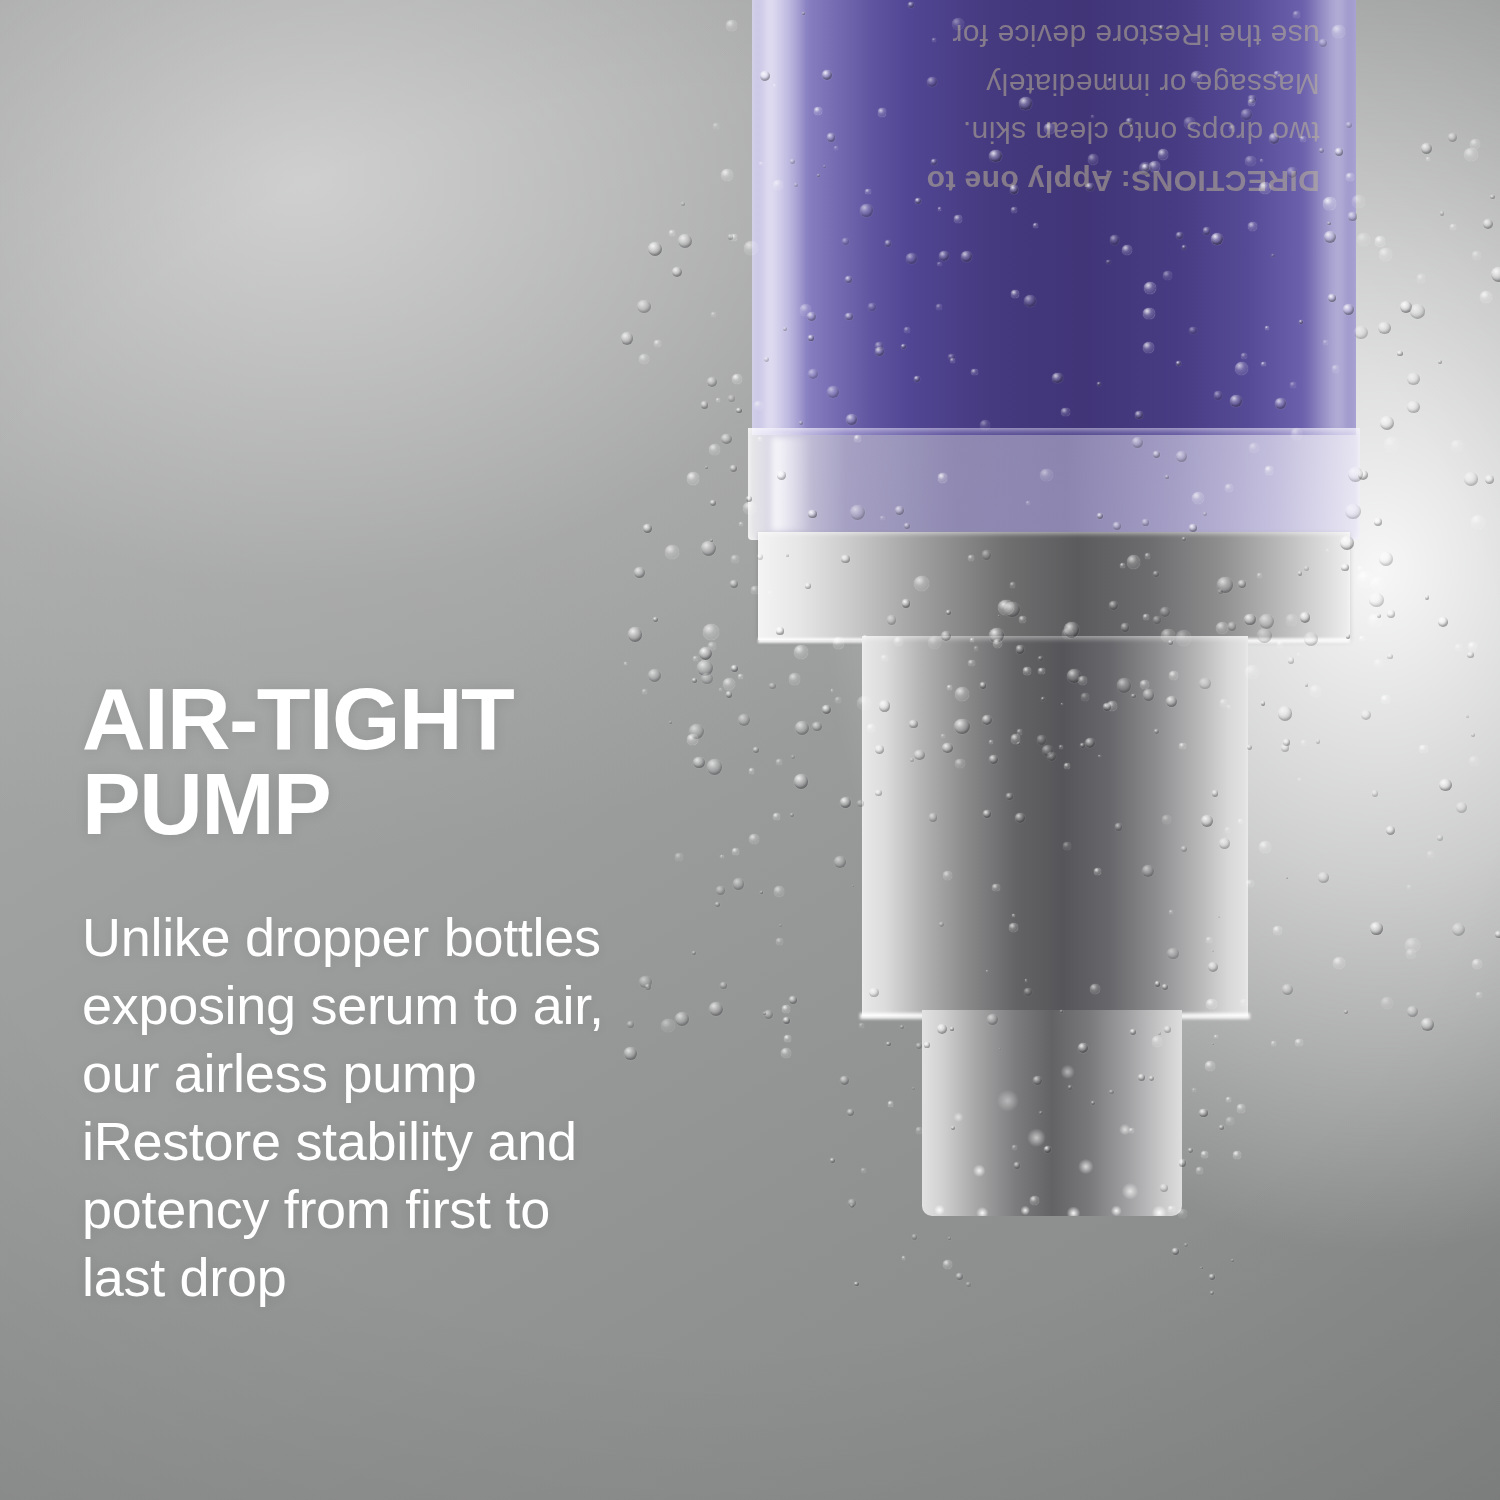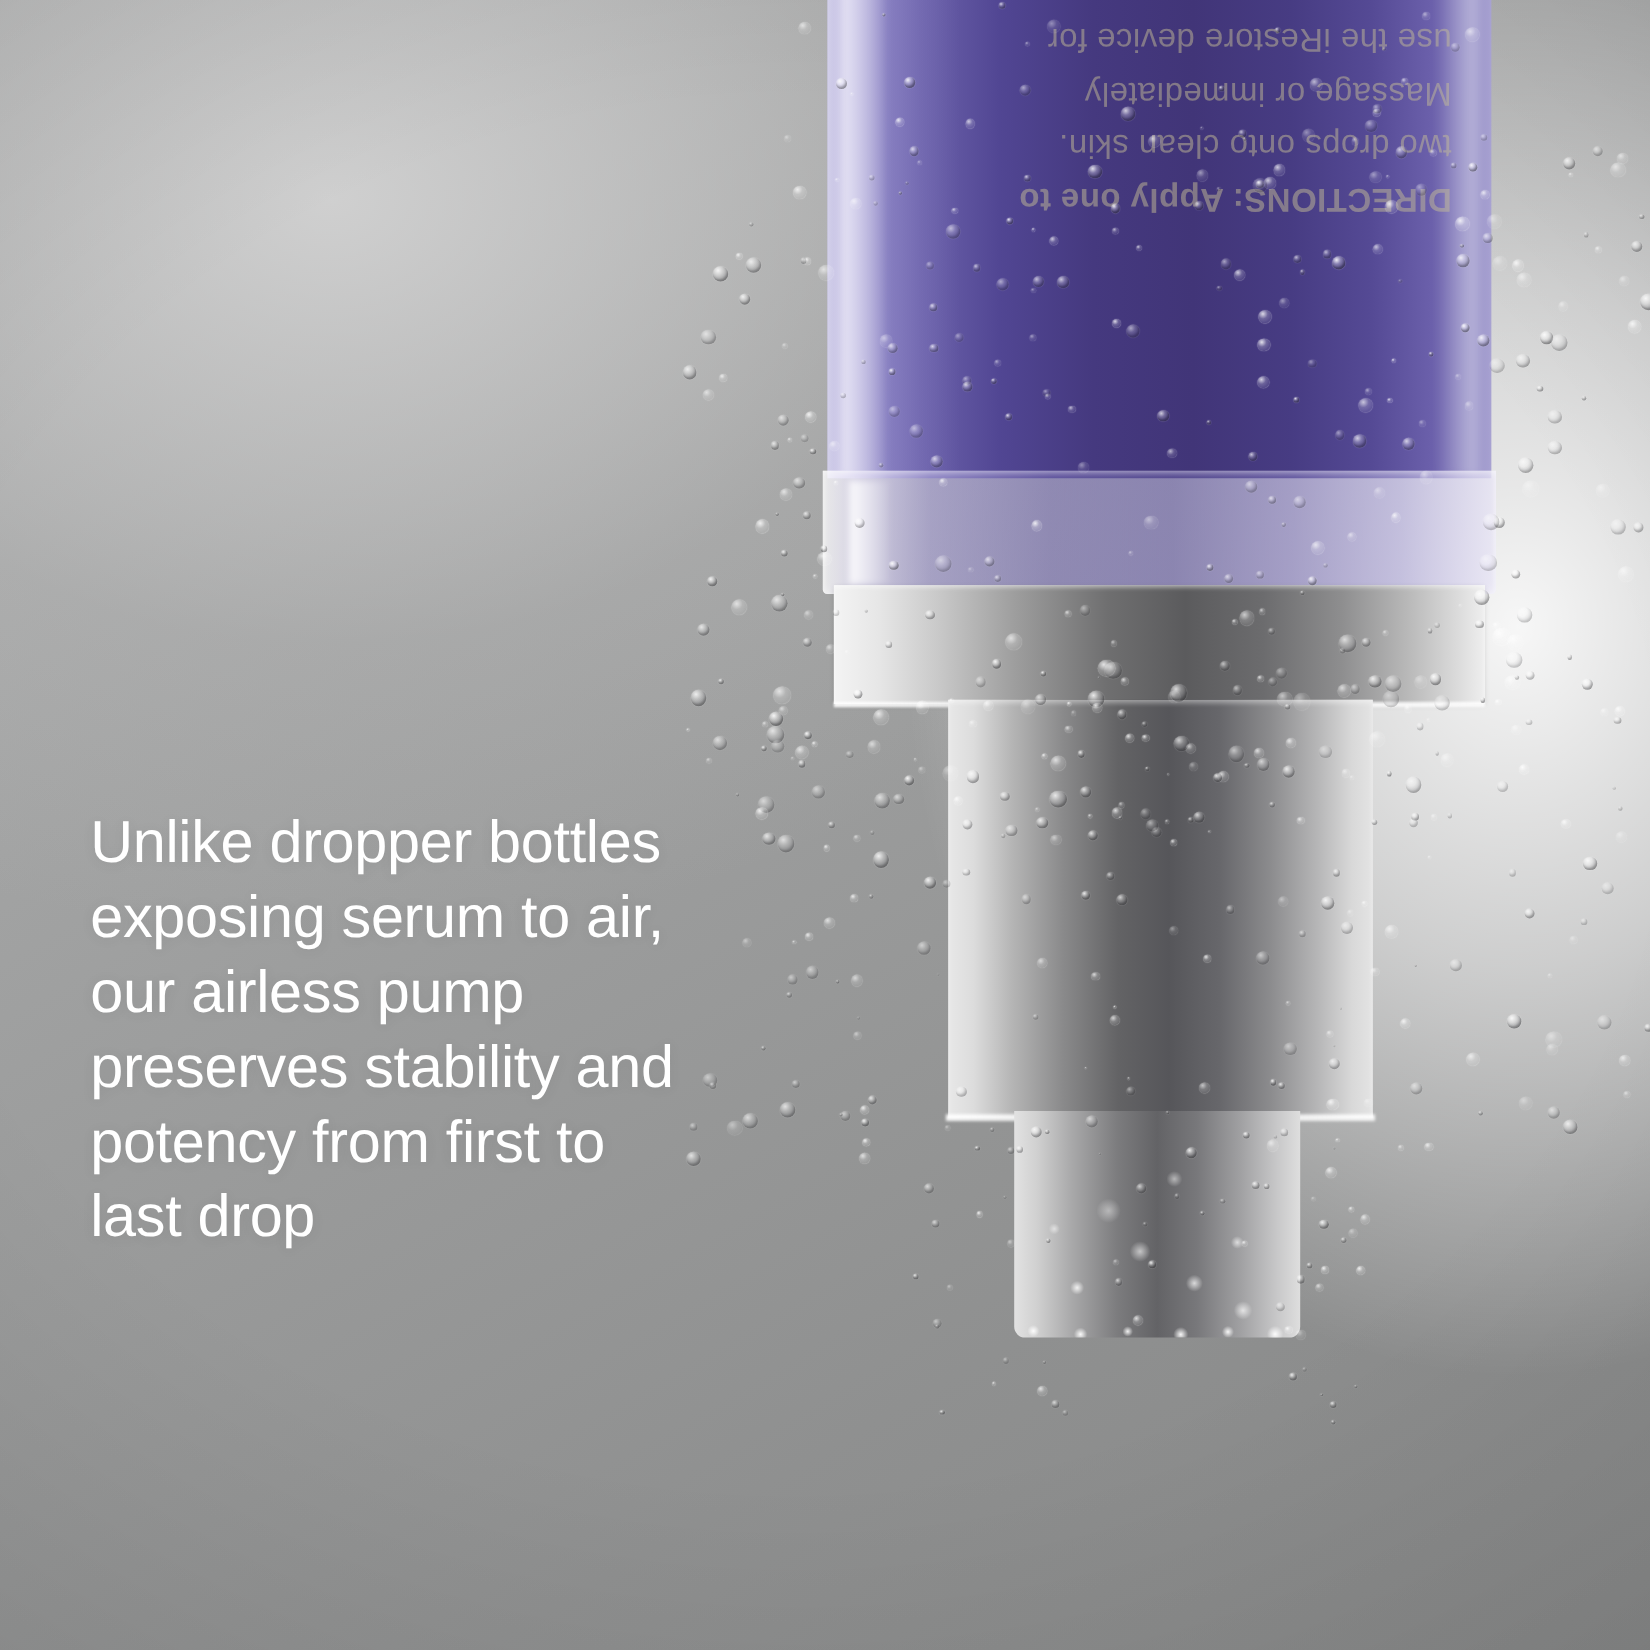--- a/index.html
+++ b/index.html
@@ -849,16 +849,18 @@
       <span class="d lite" style="left:1232.8px;top:1151.4px;width:8.1px;height:8.1px;opacity:0.94"></span>
       <span class="d" style="left:1178.9px;top:1159.4px;width:7.3px;height:7.3px;opacity:0.75"></span>
       <span class="d" style="left:966.4px;top:1282.3px;width:4.6px;height:4.6px;opacity:0.48"></span>
       <span class="d lite" style="left:1011.7px;top:1144.9px;width:4.9px;height:4.9px;opacity:0.58"></span>
       <span class="d" style="left:1208.6px;top:1273.7px;width:6.5px;height:6.5px;opacity:0.79"></span>
       <span class="d" style="left:1218.6px;top:1124.5px;width:5.3px;height:5.3px;opacity:0.75"></span>
       <span class="d" style="left:1231.0px;top:1259.3px;width:3.0px;height:3.0px;opacity:0.78"></span>
     </div>
 
   <div class="copy">
-    <div class="body-copy">Unlike dropper bottles exposing serum to air, our airless pump preserves stability and potency from first to last drop</div>
+    <div class="headline">AIR-TIGHT
+PUMP</div>
+    <div class="body-copy">Unlike dropper bottles exposing serum to air, our airless pump iRestore stability and potency from first to last drop</div>
   </div>
 
 </div>
 
 </body></html>

